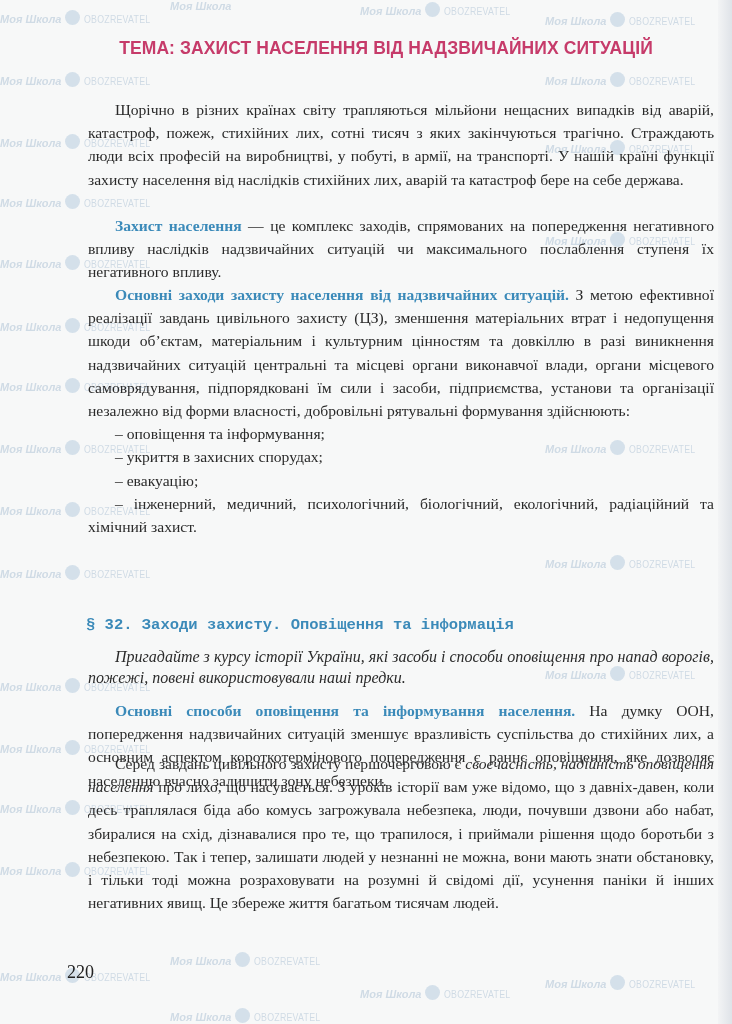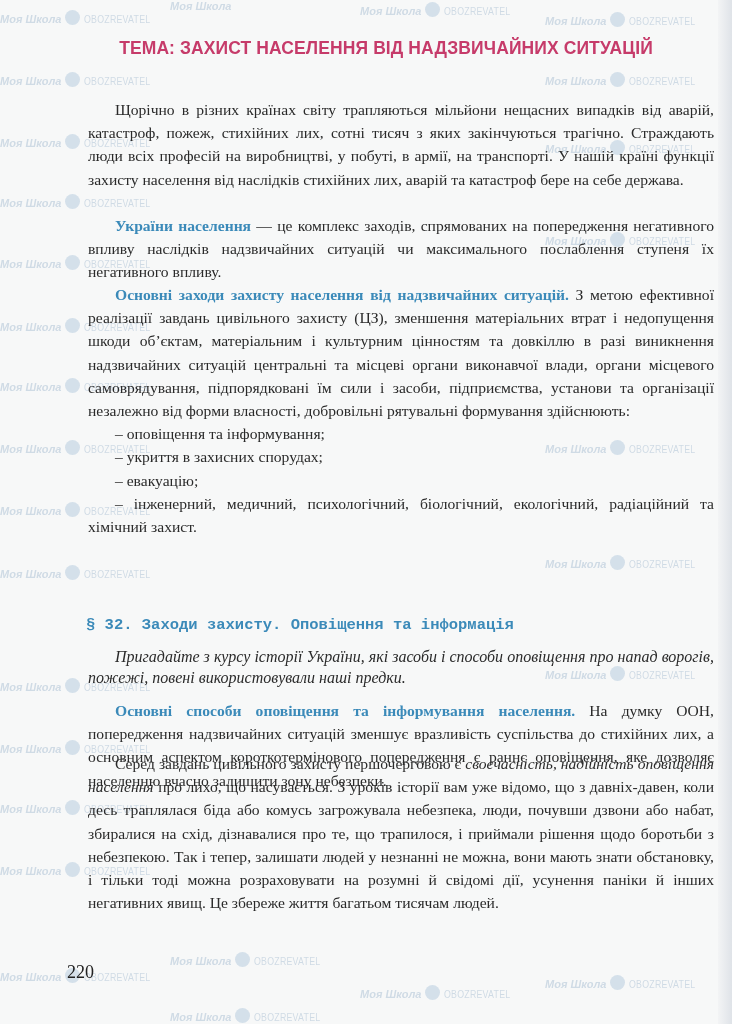--- a/index.html
+++ b/index.html
@@ -199,21 +199,21 @@
 
   <div class="right-edge"></div>
 
   <div class="topic-title">ТЕМА: ЗАХИСТ НАСЕЛЕННЯ ВІД НАДЗВИЧАЙНИХ СИТУАЦІЙ</div>
 
   <div class="text-block" style="top:98px;">
     <p class="para">Щорічно в різних країнах світу трапляються мільйони нещасних випадків від аварій, катастроф, пожеж, стихійних лих, сотні тисяч з яких закінчуються трагічно. Страждають люди всіх професій на виробництві, у побуті, в армії, на транспорті. У нашій країні функції захисту населення від наслідків стихійних лих, аварій та катастроф бере на себе держава.</p>
   </div>
 
   <div class="text-block" style="top:214px;">
-    <p class="para"><span class="term">України населення</span><span> — це комплекс заходів, спрямованих на попередження негативного впливу наслідків надзвичайних ситуацій чи максимального послаблення ступеня їх негативного впливу.</span></p>
+    <p class="para"><span class="term">Захист населення</span><span> — це комплекс заходів, спрямованих на попередження негативного впливу наслідків надзвичайних ситуацій чи максимального послаблення ступеня їх негативного впливу.</span></p>
   </div>
 
   <div class="text-block" style="top:283px;">
     <p class="para"><span class="term">Основні заходи захисту населення від надзвичайних ситуацій.</span><span> З метою ефективної реалізації завдань цивільного захисту (ЦЗ), зменшення матеріальних втрат і недопущення шкоди об’єктам, матеріальним і культурним цінностям та довкіллю в разі виникнення надзвичайних ситуацій центральні та місцеві органи виконавчої влади, органи місцевого самоврядування, підпорядковані їм сили і засоби, підприємства, установи та організації незалежно від форми власності, добровільні рятувальні формування здійснюють:</span></p>
     <p class="list-item">– оповіщення та інформування;</p>
     <p class="list-item">– укриття в захисних спорудах;</p>
     <p class="list-item">– евакуацію;</p>
     <p class="para">– інженерний, медичний, психологічний, біологічний, екологічний, радіаційний та хімічний захист.</p>
   </div>
 

